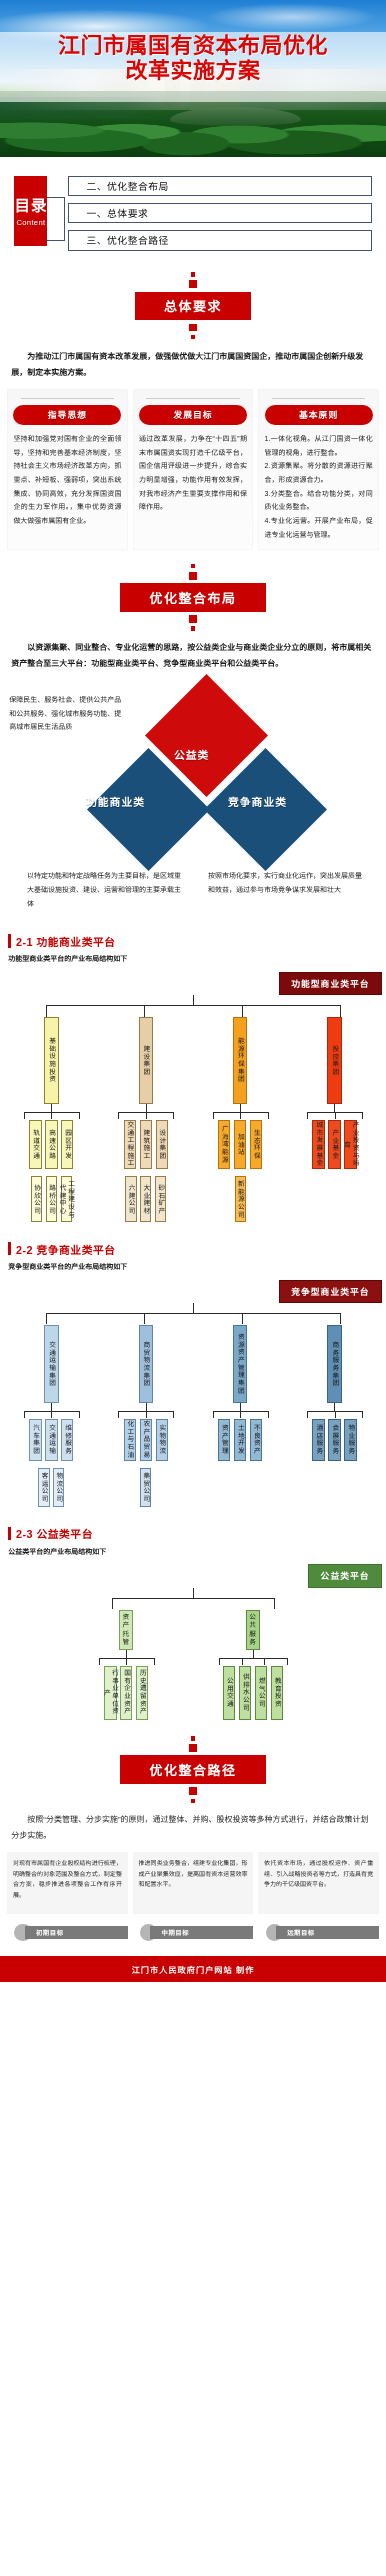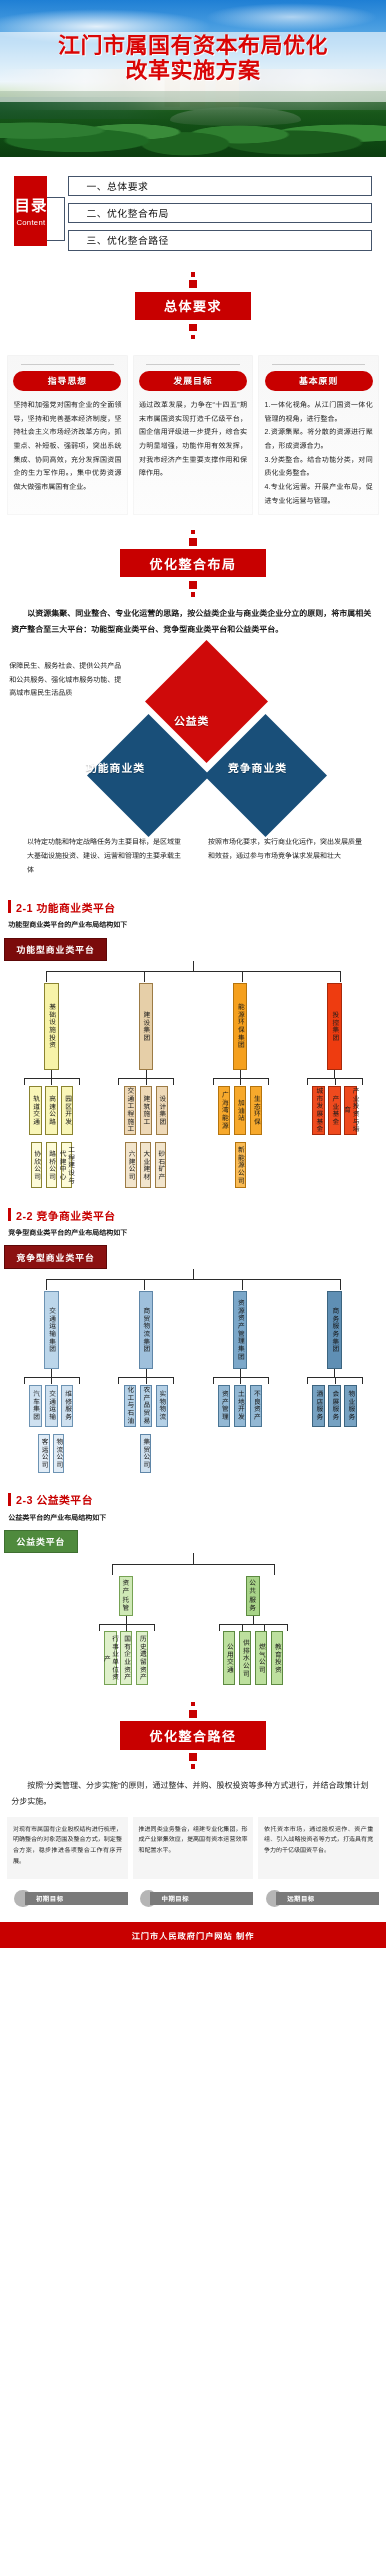--- a/index.html
+++ b/index.html
@@ -100,21 +100,21 @@
      font-size:8px; line-height:2; font-weight:bold; text-indent:2em; color:#1a1a1a; }
 
   
   .sub-head { display:flex; align-items:center; gap:4.6px; margin:13.4px 0 4.6px 8.2px; }
   .sub-head .bar { width:3.1px; height:13.4px; background:#c80000; }
   .sub-head .t { color:#c80000; font-size:10.8px; font-weight:bold; letter-spacing:0.5px; }
   .sub-note { font-size:7px; font-weight:bold; color:#1a1a1a; margin:0 0 6.2px 8.2px; }
 
   
   .org { padding:2.1px 4.1px 5.2px 4.1px; }
-  .org-root { display:flex; justify-content:flex-start; }
+  .org-root { display:flex; justify-content:flex-end; }
   .org-root .node { background:#7b0b0b; color:#fff; font-size:8.8px; font-weight:bold;
      letter-spacing:1px; padding:4.1px 11.3px; border:0.5px solid #5d0808; }
   .org-root.blue .node { background:#8b1111; }
   .org-root.green .node { background:#4f8a3d; border-color:#3f6f31; }
 
   .v-line { width:0.5px; background:#2b2b2b; margin:0 auto; }
   .h-rail { position:relative; height:0.5px; background:#2b2b2b; }
   .h-rail .drop { position:absolute; top:0; width:0.5px; background:#2b2b2b; }
 
   .vbox { writing-mode:vertical-rl; text-orientation:upright; border:0.5px solid #5a5a2a;
@@ -161,34 +161,35 @@
     </h1>
   </div>
 
   <div class="toc">
     <div class="toc-badge">
       <span class="cn">目录</span>
       <span class="en">Content</span>
     </div>
     <div class="toc-bracket"></div>
     <div class="toc-list">
+      <div class="toc-item">二、优化整合布局</div>
       <div class="toc-item">一、总体要求</div>
-      <div class="toc-item">二、优化整合布局</div>
       <div class="toc-item">三、优化整合路径</div>
     </div>
   </div>
 
   <div class="banner-wrap">
     <div class="sq s"></div>
     <div class="sq m"></div>
     <div class="banner">总体要求</div>
     <div class="sq m"></div>
     <div class="sq s"></div>
   </div>
 
+  <div class="lede">为推动江门市属国有资本改革发展，做强做优做大江门市属国资国企，推动市属国企创新升级发展，制定本实施方案。</div>
 
   <div class="cards">
     <div class="card">
       <div class="rule"></div>
       <div class="pill">指导思想</div>
       <div class="body">坚持和加强党对国有企业的全面领导，坚持和完善基本经济制度，坚持社会主义市场经济改革方向，抓重点、补短板、强弱项，突出系统集成、协同高效，充分发挥国资国企的生力军作用。，集中优势资源做大做强市属国有企业。</div>
     </div>
     <div class="card">
       <div class="rule"></div>
       <div class="pill">发展目标</div>

